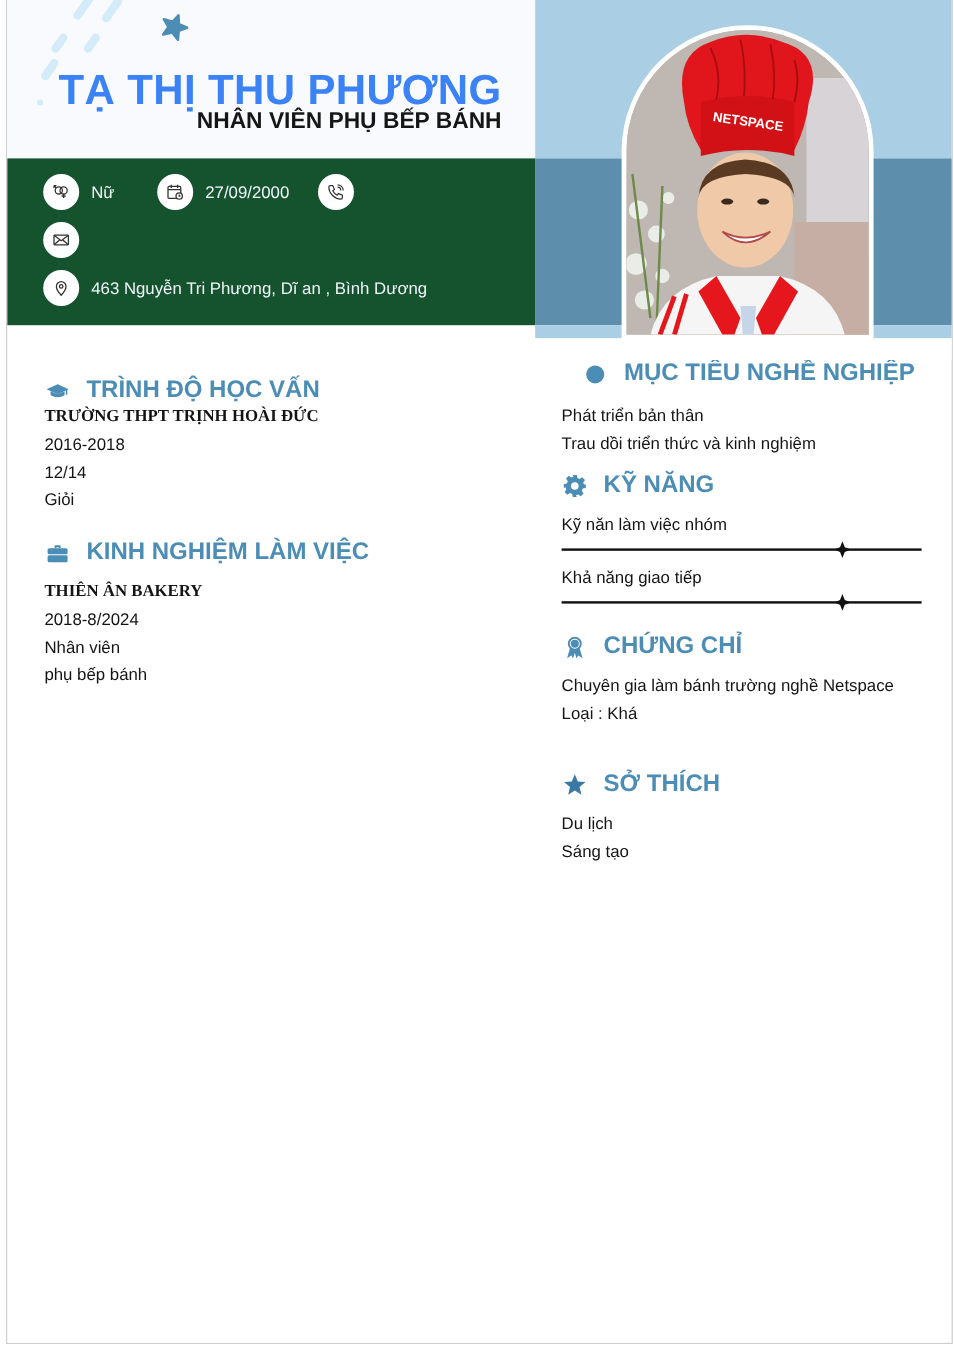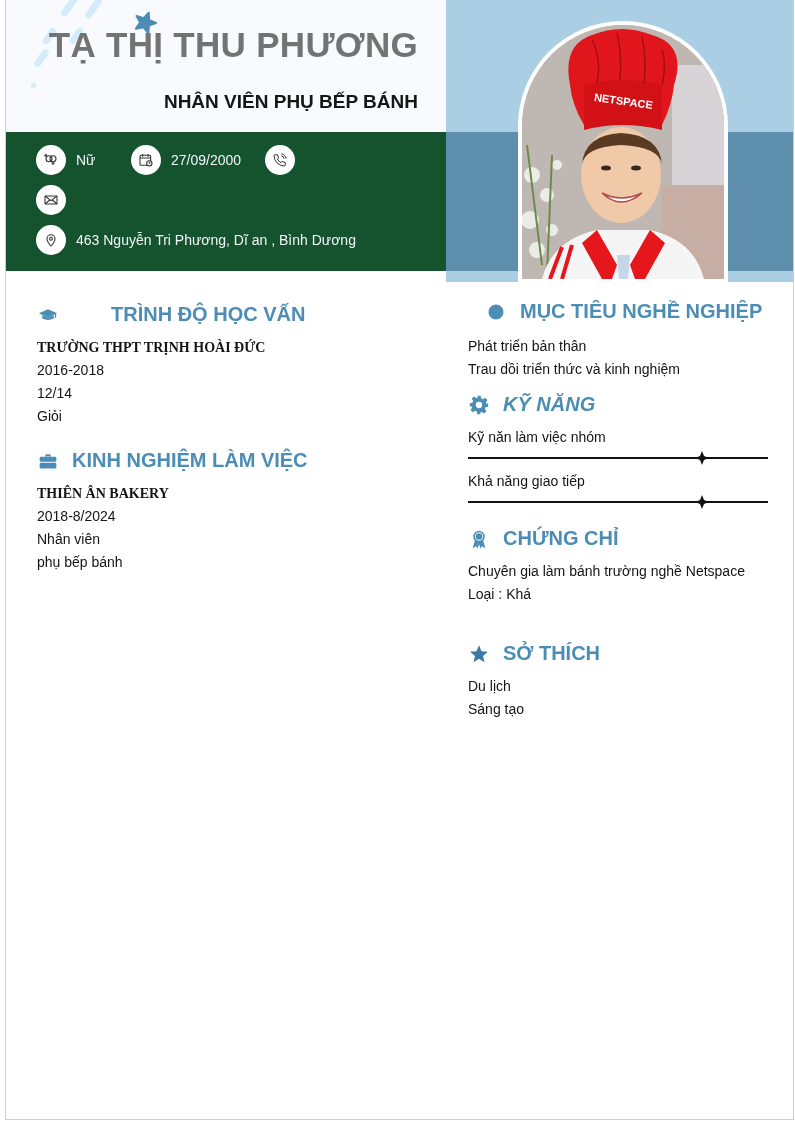--- a/index.html
+++ b/index.html
@@ -13,22 +13,22 @@
 
   
   .hdr-left {
     position: absolute; left: 0; top: 0; width: 440px; height: 132px; background: #f8fafd;
   }
   .stripe { position: absolute; width: 7px; border-radius: 4px; background: #d4ebfa; transform: rotate(35deg); }
   .deco-dot { position: absolute; left: 25px; top: 83px; width: 5px; height: 5px; border-radius: 50%; background: #d4ebfa; }
   .deco-star { position: absolute; left: 126px; top: 10px; width: 26px; height: 26px; }
 
   .name {
-    position: absolute; right: 28px; top: 25px; font-size: 35px; font-weight: bold;
-    color: #737373; letter-spacing: 0.3px; white-space: nowrap;
+    position: absolute; right: 28px; top: 56px; font-size: 35px; font-weight: bold;
+    color: #3b82f6; letter-spacing: 0.3px; white-space: nowrap;
   }
   .title {
     position: absolute; right: 28px; top: 91px; font-size: 19px; font-weight: bold;
     color: #161616; white-space: nowrap;
   }
 
   
   .info-band {
     position: absolute; left: 0; top: 132px; width: 440px; height: 139px; background: #14532d;
   }
@@ -192,21 +192,21 @@
       <svg viewBox="0 0 24 24" fill="#4b8db5">
           <circle cx="12" cy="12" r="9"></circle>
         </svg>
     </span>
     <span>MỤC TIÊU NGHỀ NGHIỆP</span>
   </div>
   <div class="cover"></div>
   <div class="line" style="left:462px;top:335px;">Phát triển bản thân</div>
   <div class="line" style="left:462px;top:358px;">Trau dồi triển thức và kinh nghiệm</div>
 
-  <div class="section-h" style="left:31px;top:303px;gap:39px;">
+  <div class="section-h" style="left:31px;top:314px;">
     <span class="icon">
       <svg viewBox="0 0 24 24" fill="#4b8db5">
           <path d="M1 10 L12 5 L23 10 L12 15z"></path>
           <path d="M5 12 v4 q7 4 14 0 v-4 l-7 3z"></path>
           <path d="M21 10.5 v5" stroke="#4b8db5" stroke-width="1.5"></path>
         </svg>
     </span>
     <span>TRÌNH ĐỘ HỌC VẤN</span>
   </div>
   <div class="line b" style="left:31px;top:336px;">TRƯỜNG THPT TRỊNH HOÀI ĐỨC</div>
@@ -222,21 +222,21 @@
           <rect x="2" y="14" width="20" height="7" rx="1.5"></rect>
         </svg>
     </span>
     <span>KINH NGHIỆM LÀM VIỆC</span>
   </div>
   <div class="line b" style="left:31px;top:482px;">THIÊN ÂN BAKERY</div>
   <div class="line" style="left:31px;top:505px;">2018-8/2024</div>
   <div class="line" style="left:31px;top:528px;">Nhân viên</div>
   <div class="line" style="left:31px;top:551px;">phụ bếp bánh</div>
 
-  <div class="section-h" style="left:462px;top:393px;font-style:italic;">
+  <div class="section-h" style="left:462px;top:393px;">
     <span class="icon">
       <svg viewBox="0 0 24 24">
           <path fill="#4b8db5" d="M10 1h4l.6 3.1 2.2.9 2.6-1.8 2.8 2.8-1.8 2.6.9 2.2L23 10v4l-3.1.6-.9 2.2 1.8 2.6-2.8 2.8-2.6-1.8-2.2.9L14 23h-4l-.6-3.1-2.2-.9-2.6 1.8-2.8-2.8 1.8-2.6-.9-2.2L1 14v-4l3.1-.6.9-2.2-1.8-2.6 2.8-2.8 2.6 1.8 2.2-.9z"></path>
           <circle cx="12" cy="12" r="3.8" fill="#fff"></circle>
         </svg>
     </span>
     <span>KỸ NĂNG</span>
   </div>
   <div class="line" style="left:462px;top:426px;">Kỹ năn làm việc nhóm</div>
   <div class="skill-bar" style="top:457px;">

